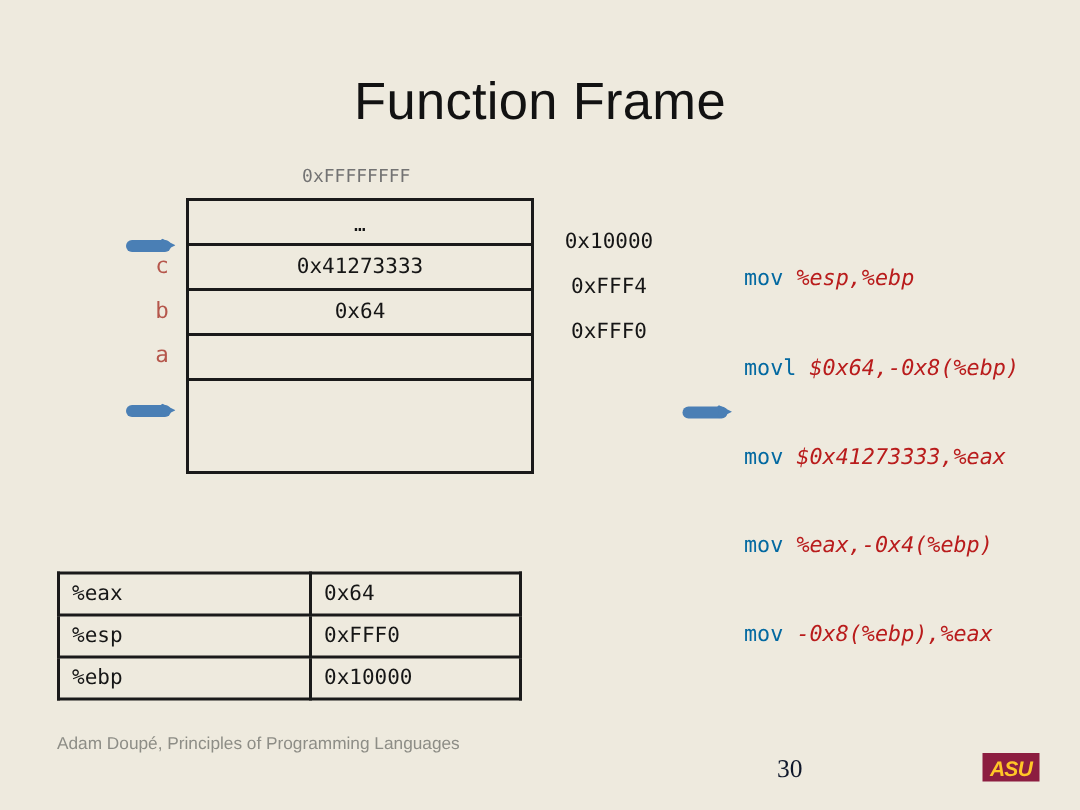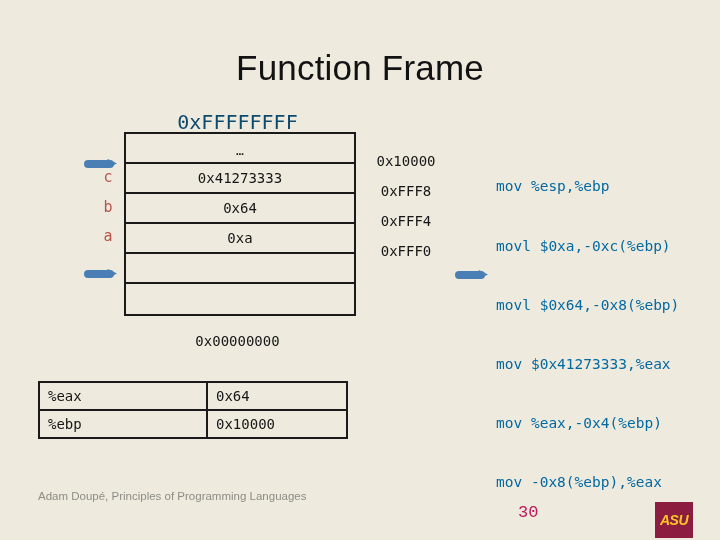--- a/index.html
+++ b/index.html
@@ -33,22 +33,22 @@
   }
 
   
   .addr-top {
     position: absolute;
     left: 120px;
     top: 110px;
     width: 235px;
     text-align: center;
     font-family: "DejaVu Sans Mono", monospace;
-    font-size: 20px;
-    color: #0c4a6e;
+    font-size: 12px;
+    color: #737373;
   }
   .addr-bottom {
     position: absolute;
     left: 120px;
     top: 333px;
     width: 235px;
     text-align: center;
     font-family: "DejaVu Sans Mono", monospace;
     font-size: 14px;
     color: #161616;
@@ -146,21 +146,21 @@
     position: absolute;
     left: 496px;
     top: 138px;
     font-family: "DejaVu Sans Mono", monospace;
     font-size: 14.5px;
     line-height: 19.7px;
     color: #1a1a1a;
     white-space: pre;
   }
   .asm .op { color: #0369a1; }
-  .asm .arg { color: #0369a1; }
+  .asm .arg { color: #b91c1c; font-style: italic; }
 
   
   .reg-table {
     position: absolute;
     left: 38px;
     top: 381px;
     width: 310px;
     border-collapse: collapse;
     table-layout: fixed;
   }
@@ -181,29 +181,29 @@
     top: 490px;
     font-size: 11.5px;
     color: #8d8d86;
     font-family: "Liberation Sans", sans-serif;
   }
   .slide-num {
     position: absolute;
     left: 518px;
     top: 503px;
     font-size: 17px;
-    color: #be185d;
-    font-family: Liberation Mono, monospace;
+    color: #0f172a;
+    font-family: Liberation Serif, serif;
   }
   .asu-logo {
     position: absolute;
     left: 655px;
     top: 502px;
     width: 38px;
-    height: 36px;
+    height: 19px;
     background: #8c1d40;
     display: flex;
     align-items: center;
     justify-content: center;
     font-family: "Liberation Sans", sans-serif;
     font-size: 14px;
     font-weight: bold;
     font-style: italic;
     color: #ffc627;
     letter-spacing: -0.5px;
@@ -216,68 +216,68 @@
 <div id="slide">
 
   <div class="slide-title">Function Frame</div>
 
   <div class="addr-top">0xFFFFFFFF</div>
 
   <div class="stack-box">
     <div class="stack-row ellipsis">…</div>
     <div class="stack-row">0x41273333</div>
     <div class="stack-row">0x64</div>
-    <div class="stack-row">0xa</div>
     <div class="stack-row"></div>
     <div class="stack-row last"></div>
   </div>
 
-  <div class="addr-bottom">0x00000000</div>
 
   <div class="var-label var-c">c</div>
   <div class="var-label var-b">b</div>
   <div class="var-label var-a">a</div>
 
   <div class="arrow arrow-c">
     <div class="shaft"></div>
     <div class="head"></div>
   </div>
   <div class="arrow arrow-esp">
     <div class="shaft"></div>
     <div class="head"></div>
   </div>
   <div class="arrow arrow-code">
     <div class="shaft"></div>
     <div class="head"></div>
   </div>
 
   <div class="addr-col">
     <div>0x10000</div>
-    <div>0xFFF8</div>
     <div>0xFFF4</div>
     <div>0xFFF0</div>
   </div>
 
   <div class="asm">
     <div><span class="op">mov </span><span class="arg">%esp,%ebp</span></div>
-    <div><span class="op">movl </span><span class="arg">$0xa,-0xc(%ebp)</span></div>
     <div><span class="op">movl </span><span class="arg">$0x64,-0x8(%ebp)</span></div>
     <div><span class="op">mov </span><span class="arg">$0x41273333,%eax</span></div>
     <div><span class="op">mov </span><span class="arg">%eax,-0x4(%ebp)</span></div>
     <div><span class="op">mov </span><span class="arg">-0x8(%ebp),%eax</span></div>
     
   </div>
 
   <table class="reg-table">
     <tbody>
         <tr>
       <td class="name">%eax</td>
       <td>0x64</td>
     </tr>
     <tr>
+      <td class="name">%esp</td>
+      <td>0xFFF0</td>
+    </tr>
+    <tr>
       <td class="name">%ebp</td>
       <td>0x10000</td>
     </tr>
   </tbody>
     </table>
 
   <div class="footer-text">Adam Doupé, Principles of Programming Languages</div>
   <div class="slide-num">30</div>
   <div class="asu-logo">ASU</div>
 

